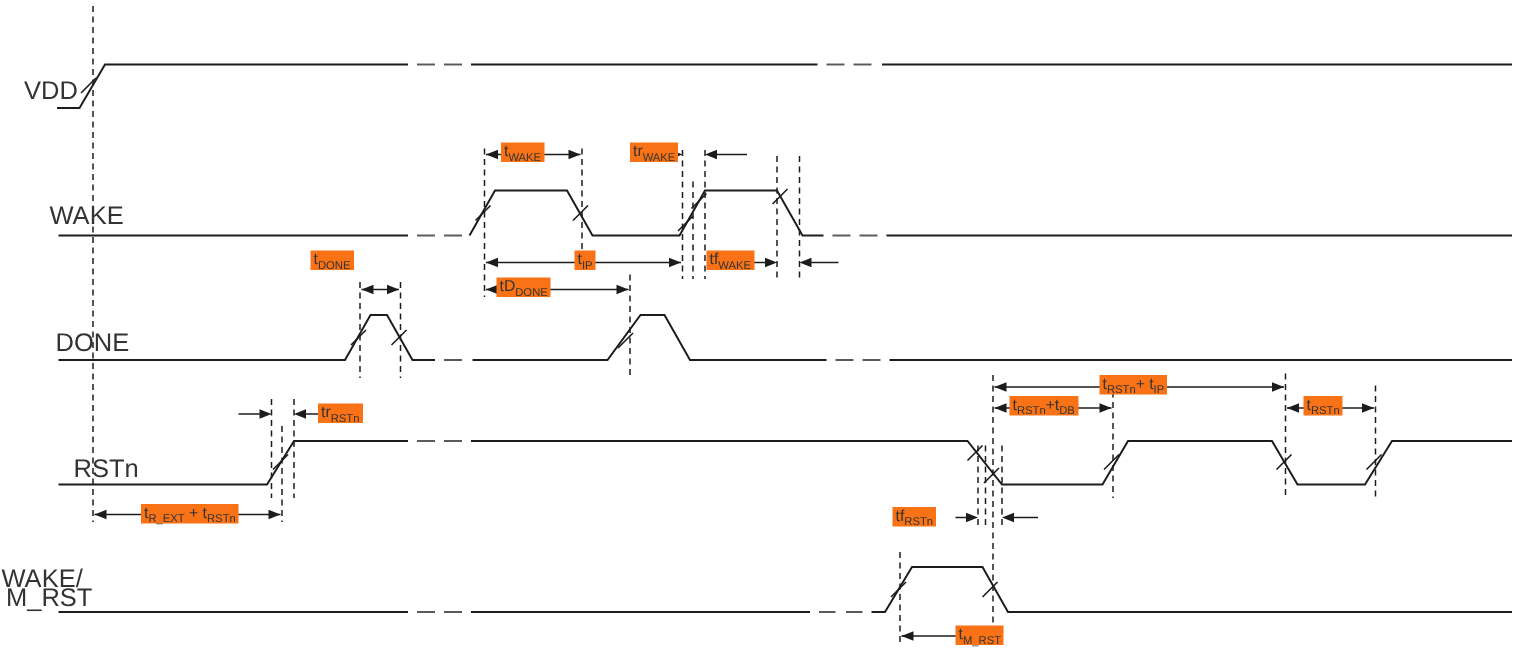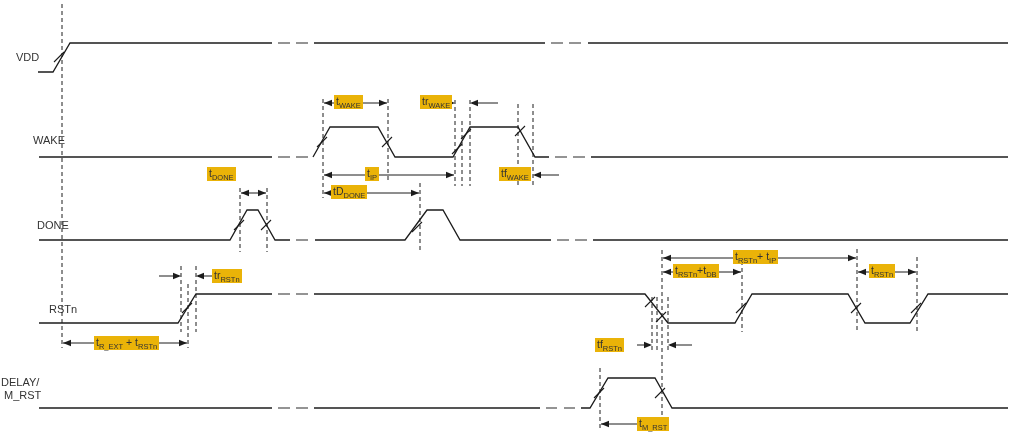--- a/index.html
+++ b/index.html
@@ -1,20 +1,20 @@
 <!DOCTYPE html>
 <html><head>
 <meta charset="utf-8">
 <style>
   html,body{margin:0;padding:0;background:#ffffff;}
   .stage{position:relative;width:1011px;height:433px;background:#ffffff;overflow:hidden;
          font-family:"Liberation Sans",sans-serif;}
   .stage svg{position:absolute;left:0;top:0;}
-  .sig{position:absolute;font-size:11px;color:#333;white-space:nowrap;}
-  .lbl{position:absolute;font-size:10.5px;color:#333;background:#eab308;padding:0 2px;
+  .sig{position:absolute;font-size:17px;color:#333;white-space:nowrap;}
+  .lbl{position:absolute;font-size:10.5px;color:#333;background:#f97316;padding:0 2px;
        line-height:12px;white-space:nowrap;}
   .lbl sub{font-size:7.5px;line-height:6px;}
 </style>
 </head>
 <body>
 
 <div class="stage">
   <svg id="wave-svg" width="1011" height="433" viewBox="0 0 1011 433">
       <polyline points="38,72 53,72 70,43 272,43" fill="none" stroke="#1c1c1c" stroke-width="1.3"></polyline>
       <polyline points="314,43 545,43" fill="none" stroke="#1c1c1c" stroke-width="1.3"></polyline>
@@ -128,30 +128,30 @@
       <line x1="851" y1="313" x2="861" y2="303" stroke="#1c1c1c" stroke-width="1.1"></line>
       <line x1="911" y1="313" x2="921" y2="303" stroke="#1c1c1c" stroke-width="1.1"></line>
       <line x1="594" y1="398" x2="604" y2="388" stroke="#1c1c1c" stroke-width="1.1"></line>
       <line x1="655" y1="398" x2="665" y2="388" stroke="#1c1c1c" stroke-width="1.1"></line>
     </svg>
 
   <span class="sig" style="left:16px;top:51px">VDD</span>
   <span class="sig" style="left:33px;top:134px">WAKE</span>
   <span class="sig" style="left:37px;top:219px">DONE</span>
   <span class="sig" style="left:49px;top:303px">RSTn</span>
-  <span class="sig" style="left:1px;top:376px">DELAY/</span>
+  <span class="sig" style="left:1px;top:376px">WAKE/</span>
   <span class="sig" style="left:4px;top:389px">M_RST</span>
 
   <span class="lbl" style="left:334px;top:95px"><span>t</span><sub>WAKE</sub></span>
 
   <span class="lbl" style="left:420px;top:95px"><span>tr</span><sub>WAKE</sub></span>
 
-  <span class="lbl" style="left:365px;top:167px"><span>t</span><sub>IP</sub></span>
+  <span class="lbl" style="left:383px;top:167px"><span>t</span><sub>IP</sub></span>
 
-  <span class="lbl" style="left:499px;top:167px"><span>tf</span><sub>WAKE</sub></span>
+  <span class="lbl" style="left:471px;top:167px"><span>tf</span><sub>WAKE</sub></span>
 
   <span class="lbl" style="left:207px;top:167px"><span>t</span><sub>DONE</sub></span>
 
   <span class="lbl" style="left:331px;top:185px"><span>tD</span><sub>DONE</sub></span>
 
   <span class="lbl" style="left:212px;top:269px"><span>tr</span><sub>RSTn</sub></span>
 
   <span class="lbl" style="left:94px;top:336px"><span>t</span><sub>R_EXT</sub><span> + t</span><sub>RSTn</sub></span>
 
   <span class="lbl" style="left:733px;top:250px"><span>t</span><sub>RSTn</sub><span>+ t</span><sub>IP</sub></span>

